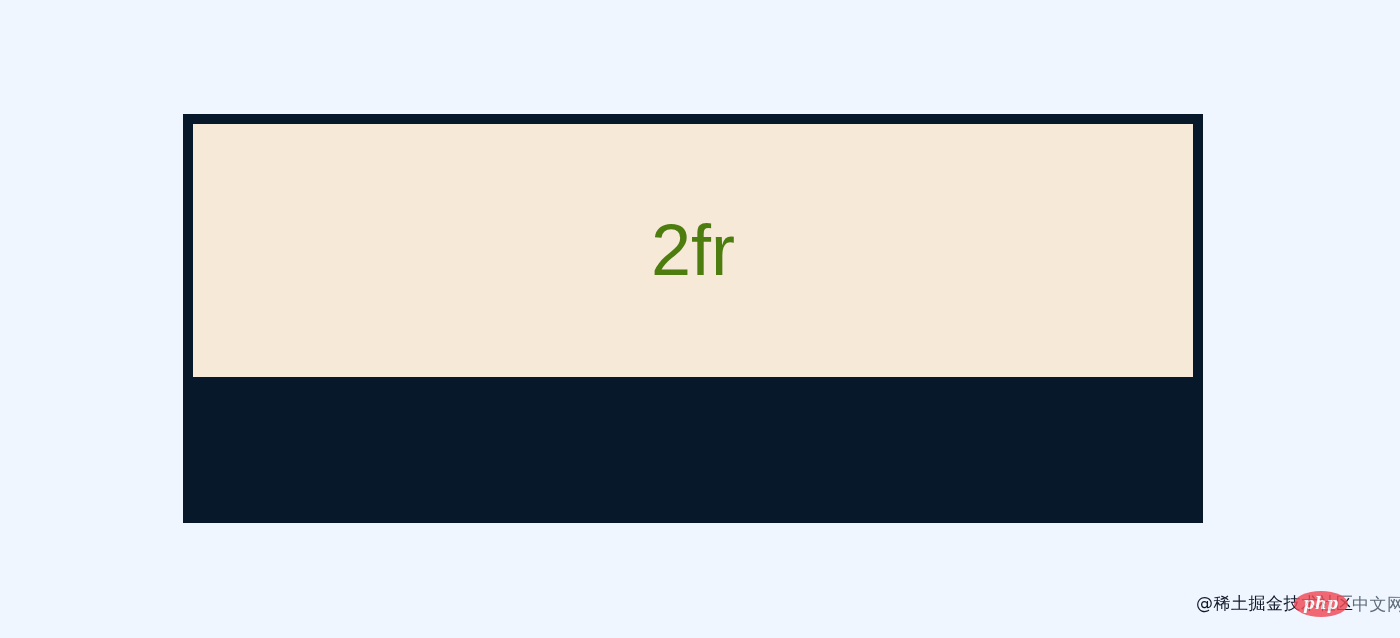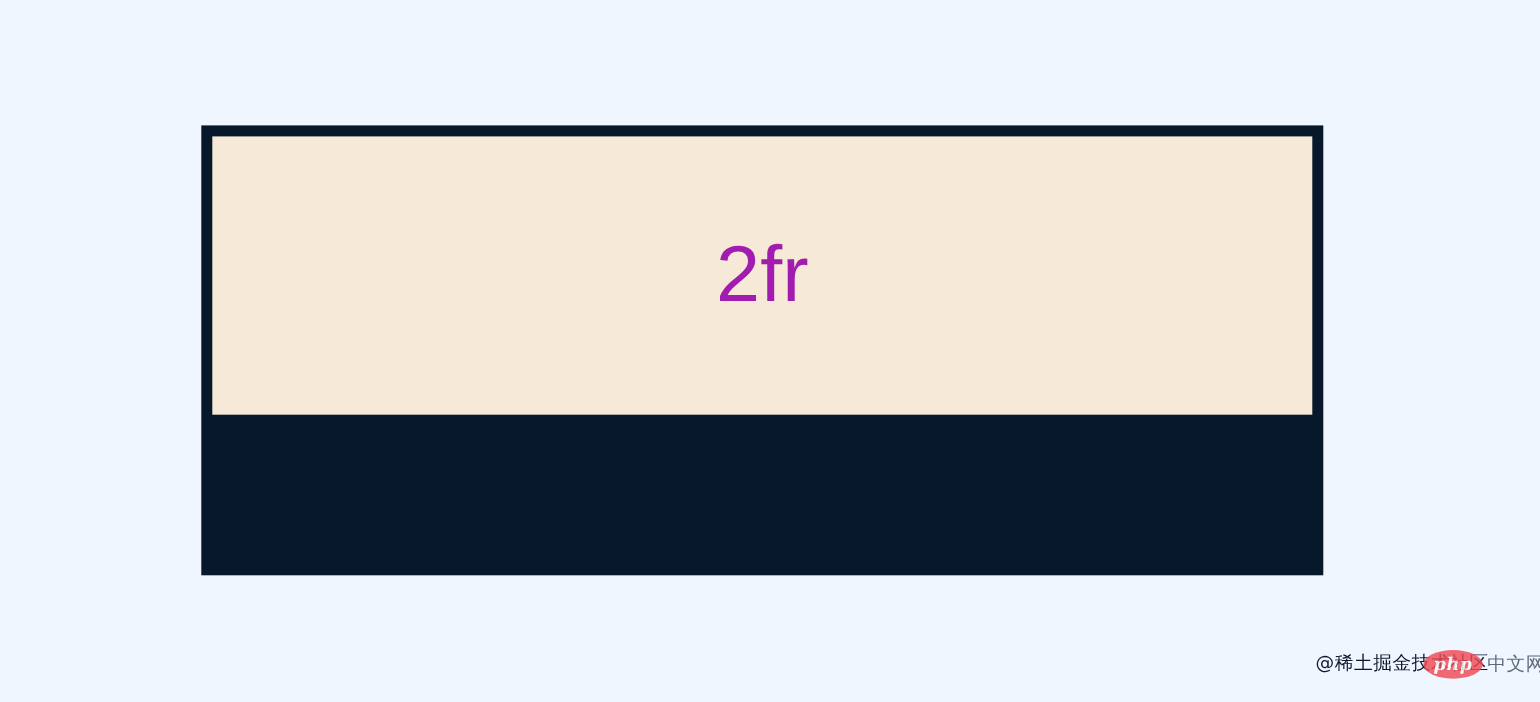--- a/index.html
+++ b/index.html
@@ -42,21 +42,21 @@
     align-items: center;
     justify-content: center;
     overflow: hidden;
   }
 
   .grid-item-label {
     font-family: "Liberation Sans", sans-serif;
     font-size: 72px;
     font-weight: 400;
     line-height: 1;
-    color: #a21caf;
+    color: #4d7c0f;
     letter-spacing: 0px;
     white-space: nowrap;
   }
 
   
   .watermark {
     position: absolute;
     left: 1196px;
     top: 588px;
     width: 200px;

